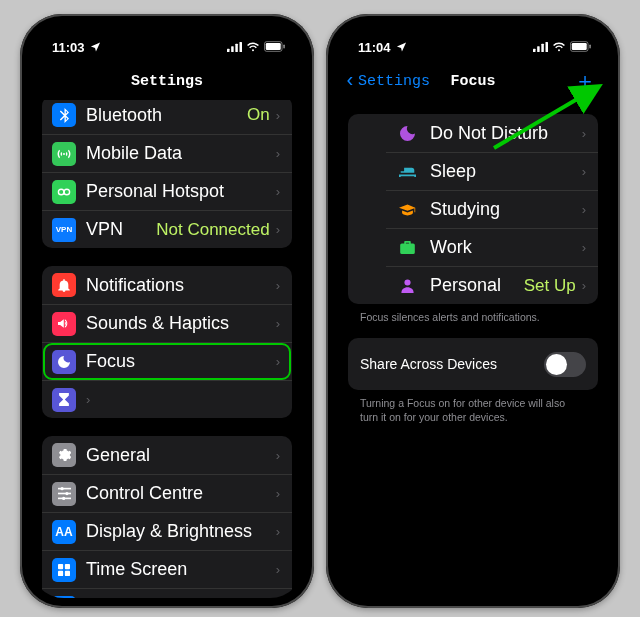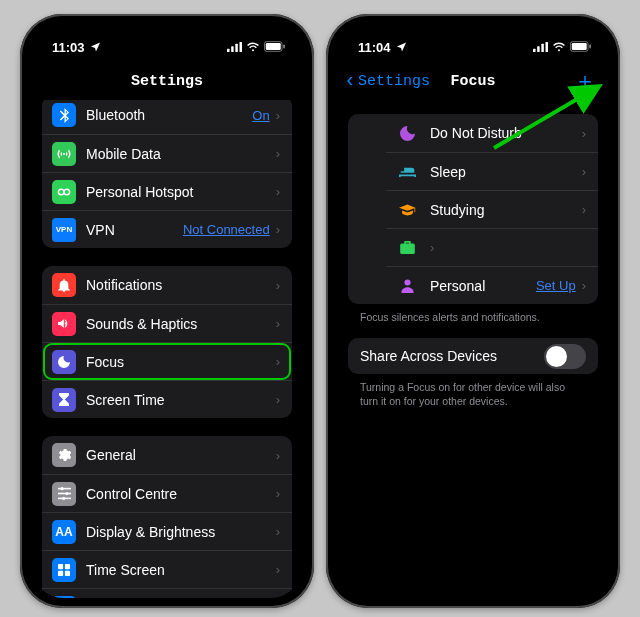--- a/index.html
+++ b/index.html
@@ -112,28 +112,27 @@
     border-radius: 5px;
     display: flex;
     align-items: center;
     justify-content: center;
     margin-right: 10px;
     flex-shrink: 0;
     font-size: 13px;
   }
   .row .label {
     flex: 1;
-    font-size: 14px;
+    font-size: 18px;
     color: #fff;
   }
   .row .value {
-    font-size: 13px;
-    color: #3b82f6;
+    font-size: 17px;
+    color: #bef264;
     margin-right: 6px;
-    text-decoration: underline;
   }
   .row .chevron {
     color: #5a5a5e;
     font-size: 13px;
   }
   .focus-icon {
     width: 22px;
     display: flex;
     align-items: center;
     justify-content: center;
@@ -154,21 +153,21 @@
   .footer-text {
     font-size: 10.5px;
     color: #8e8e93;
     padding: 0 12px 14px 12px;
     line-height: 1.35;
   }
   .toggle-row {
     display: flex;
     align-items: center;
     justify-content: space-between;
-    height: 36px;
+    height: 52px;
     padding: 0 12px;
   }
   .toggle-row .label { font-size: 14px; }
   .toggle {
     width: 42px;
     height: 25px;
     background: #444448;
     border-radius: 13px;
     position: relative;
   }
@@ -316,21 +315,20 @@
           <span class="label">Focus</span>
           <span class="chevron">›</span>
           <div class="highlight"></div>
         </div>
         <div class="row">
           <div class="icon-box bg-indigo">
             <svg width="10" height="13" viewBox="0 0 12 16" fill="#fff">
                 <path d="M0 0h12v3L7 8l5 5v3H0v-3l5-5L0 3z"></path>
               </svg>
           </div>
-          <span class="label">Screen Time</span>
           <span class="chevron">›</span>
         </div>
       </div>
 
       <div class="group">
         <div class="row">
           <div class="icon-box bg-gray">
             <svg width="14" height="14" viewBox="0 0 20 20" fill="#fff">
                 <path d="M10 6a4 4 0 100 8 4 4 0 000-8zm8.4 5.2.1-1.2-.1-1.2 2-1.5-1.9-3.3-2.3.9A7 7 0 0014 3.7l-.4-2.4H9.6l-.4 2.4a7 7 0 00-2.2 1.2l-2.3-.9L2.8 7.3l2 1.5a7 7 0 000 2.4l-2 1.5 1.9 3.3 2.3-.9a7 7 0 002.2 1.2l.4 2.4h3.8l.4-2.4a7 7 0 002.2-1.2l2.3.9 1.9-3.3z"></path>
               </svg>
@@ -456,20 +454,21 @@
           </div>
           <span class="label">Studying</span>
           <span class="chevron">›</span>
         </div>
         <div class="row">
           <div class="focus-icon c-green">
             <svg width="15" height="13" viewBox="0 0 18 16" fill="currentColor">
                 <path d="M6 0h6a1 1 0 011 1v2h3a2 2 0 012 2v9a2 2 0 01-2 2H2a2 2 0 01-2-2V5a2 2 0 012-2h3V1a1 1 0 011-1zm1 3h4V2H7z"></path>
               </svg>
           </div>
+          <span class="label">Work</span>
           <span class="chevron">›</span>
         </div>
         <div class="row">
           <div class="focus-icon c-violet">
             <svg width="13" height="14" viewBox="0 0 14 16" fill="currentColor">
                 <circle cx="7" cy="4" r="3.5"></circle>
                 <path d="M0 16c0-4 3-6.5 7-6.5s7 2.5 7 6.5z"></path>
               </svg>
           </div>
           <span class="label">Personal</span>

